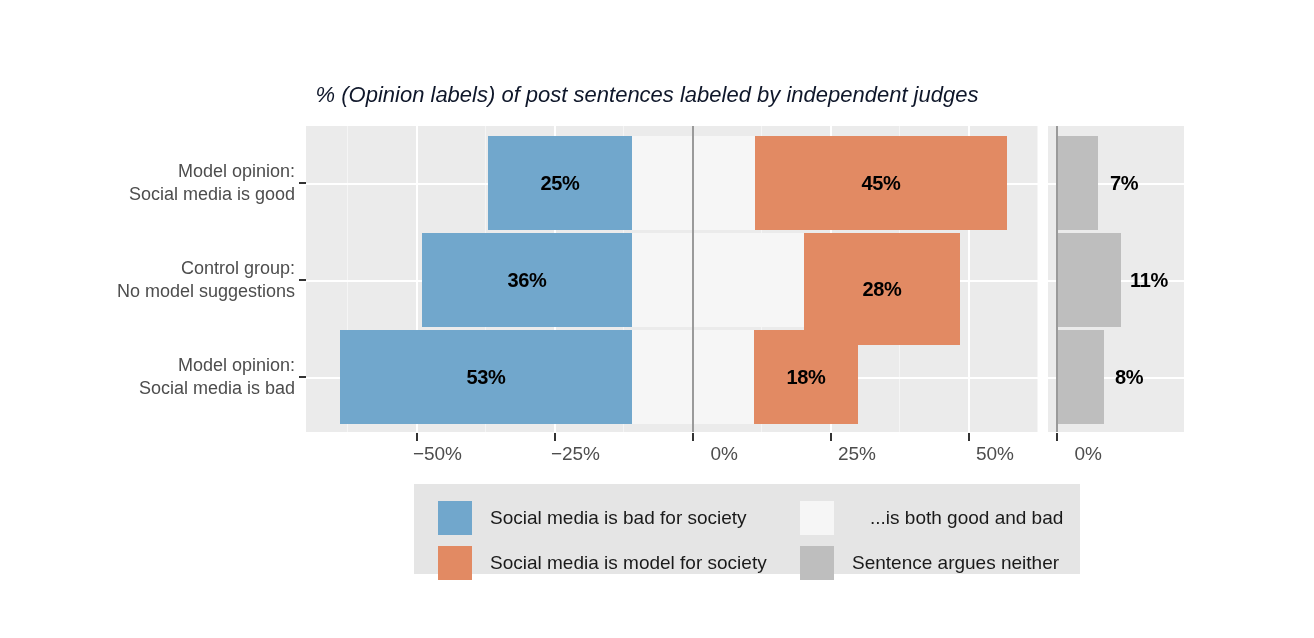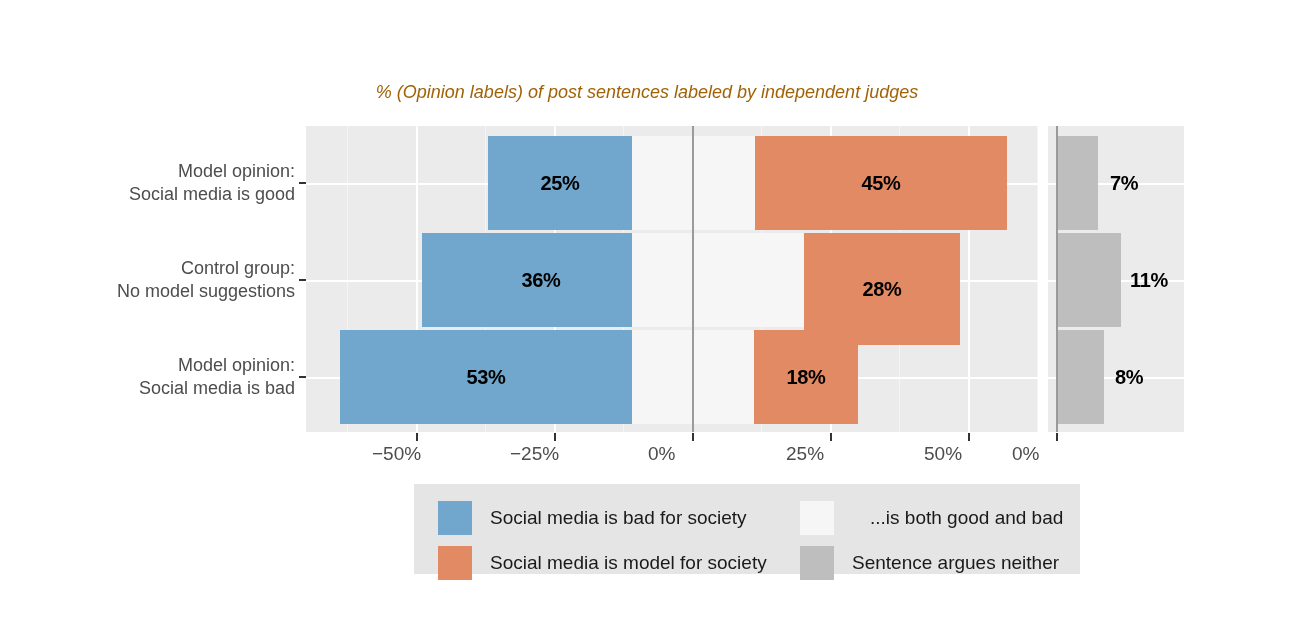--- a/index.html
+++ b/index.html
@@ -10,21 +10,21 @@
   }
   #stage{position:absolute;left:0;top:0;width:1314px;height:638px;}
 
   
   .title{
     position:absolute;left:0;top:34px;width:1294px;text-align:center;
     font-size:24px;font-weight:bold;letter-spacing:-0.2px;color:#000;
   }
   .subtitle{
     position:absolute;left:0;top:82px;width:1294px;text-align:center;
-    font-size:18px;font-style:italic;font-weight:normal;color:#a16207;
+    font-size:22px;font-style:italic;font-weight:normal;color:#0f172a;
   }
 
   
   .panel{position:absolute;background:#EBEBEB;}
   #panel-main{left:306px;top:126px;width:732px;height:306px;}
   #panel-side{left:1048px;top:126px;width:136px;height:306px;}
 
   .gridline-v{position:absolute;top:0;bottom:0;width:2px;background:#FFFFFF;}
   .gridline-v.minor{width:1px;background:#F5F5F5;}
   .gridline-h{position:absolute;left:0;right:0;height:2px;background:#FFFFFF;}
@@ -48,21 +48,21 @@
   
   .ylab{
     position:absolute;right:0;text-align:right;font-size:18px;color:#4D4D4D;
     line-height:23px;width:300px;
   }
   .ytick{position:absolute;width:7px;height:2px;background:#333;}
 
   
   .xtick{position:absolute;width:2px;height:8px;background:#333;}
   .xlab{
-    position:absolute;font-size:19px;color:#4D4D4D;text-align:left;
+    position:absolute;font-size:19px;color:#4D4D4D;text-align:right;
     width:90px;
   }
 
   
   #legend{
     position:absolute;left:414px;top:484px;width:666px;height:90px;
     background:#E5E5E5;
   }
   .lgrid{position:absolute;display:flex;align-items:center;}
   .lkey{width:34px;height:34px;flex:0 0 34px;}
@@ -101,21 +101,21 @@
 
     <div class="bar bar-blue" style="left:182px;top:10px;width:144px;height:94px;">
       <span class="bar-label">25%</span>
     </div>
     <div class="bar bar-white" style="left:326px;top:10px;width:60px;height:94px;"></div>
     <div class="bar bar-white" style="left:388px;top:10px;width:61px;height:94px;"></div>
     <div class="bar bar-orange" style="left:449px;top:10px;width:252px;height:94px;">
       <span class="bar-label">45%</span>
     </div>
 
-    <div class="bar bar-blue" style="left:116px;top:107px;width:210px;height:94px;padding-left:14px;">
+    <div class="bar bar-blue" style="left:116px;top:107px;width:210px;height:94px;">
       <span class="bar-label">36%</span>
     </div>
     <div class="bar bar-white" style="left:326px;top:107px;width:60px;height:94px;"></div>
     <div class="bar bar-white" style="left:388px;top:107px;width:110px;height:94px;"></div>
     <div class="bar bar-orange" style="left:498px;top:107px;width:156px;height:112px;">
       <span class="bar-label">28%</span>
     </div>
 
     <div class="bar bar-blue" style="left:34px;top:204px;width:292px;height:94px;">
       <span class="bar-label">53%</span>

